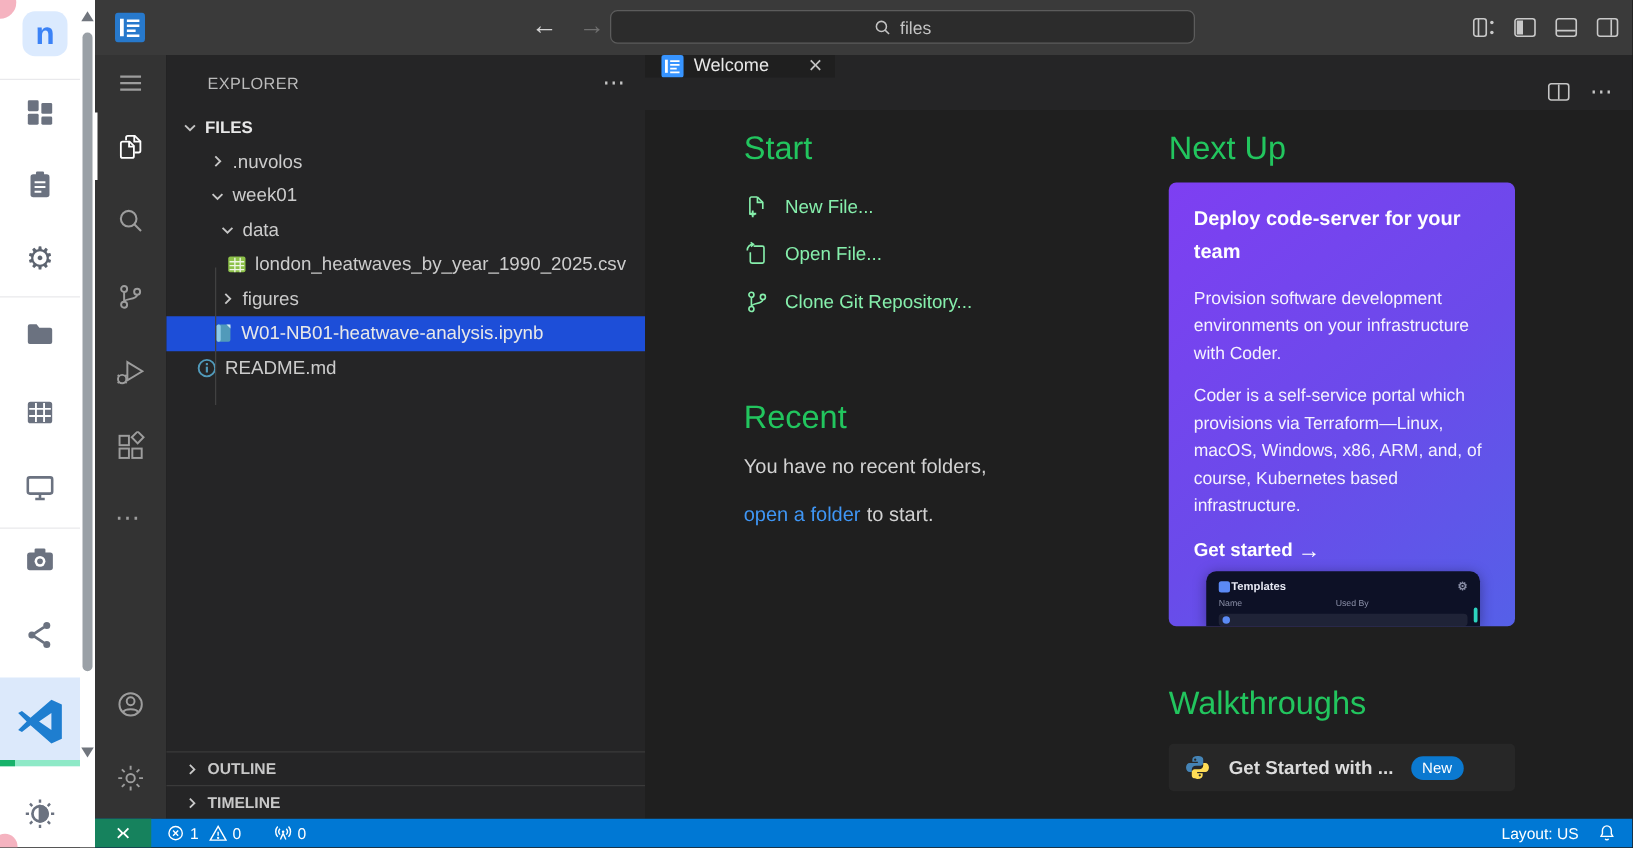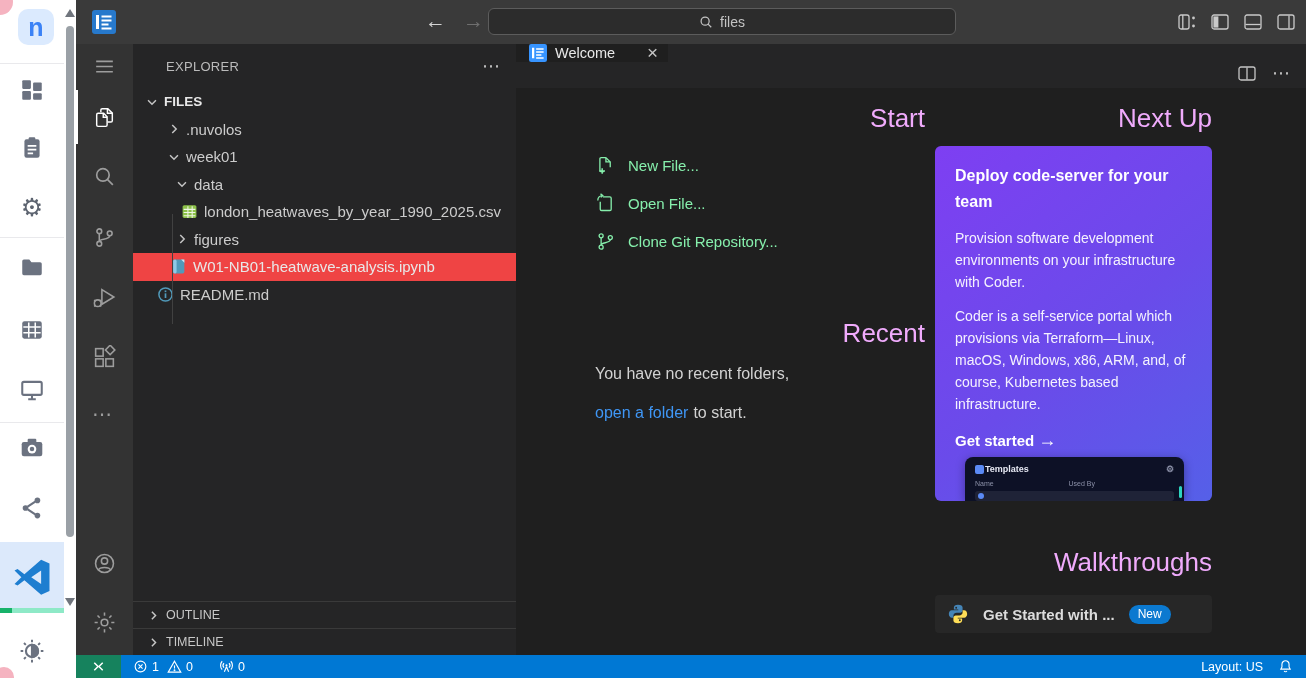--- a/index.html
+++ b/index.html
@@ -66,41 +66,41 @@
   .trow .chev { flex:none; width:14px; height:14px; margin-right:5px; color:#c5c5c5; }
   .trow .chev svg { width:14px; height:14px; display:block; }
   .trow .ficon { flex:none; width:17px; height:17px; margin-right:6px; }
   .trow .ficon svg { width:17px; height:17px; display:block; }
   .trow.files-root { font-weight:700; font-size:13.5px; color:#e8e8e8; padding-left:12px; }
   .pad-d1 { padding-left:34px; }
   .pad-d2 { padding-left:42px; }
   .pad-d3 { padding-left:48px; }
   .pad-f2 { padding-left:37px; }
   .pad-f1 { padding-left:24px; }
-  .trow.selected { background:#ef4444; color:#e8e8e8;text-align:right; }
+  .trow.selected { background:#1d4ed8; color:#e8e8e8;text-align:right; }
   .guide { position:absolute; left:39px; top:126px; width:1px; height:110px; background:#414141; }
   .sb-bottom { position:absolute; bottom:0; left:0; right:0; }
   .sb-section { height:27px; display:flex; align-items:center; gap:6px; padding-left:14px;
-    border-top:1px solid #3a3a3a; font-size:12.5px; font-weight:400; color:#c8c8c8; cursor:pointer; }
+    border-top:1px solid #3a3a3a; font-size:12.5px; font-weight:700; color:#c8c8c8; cursor:pointer; }
   .sb-section svg { width:13px; height:13px; }
 
   
   .editor { flex:1; background:#1f1f1f; position:relative; overflow:hidden; }
   .tabs { height:44px; background:#252526; display:flex; align-items:stretch;flex-direction:column; }
   .tab { width:152px; background:#1f1f1f; display:flex; align-items:center; gap:8px; padding:0 10px 0 13px;
     color:#e8e8e8; font-size:14.5px; cursor:pointer; }
   .tab .ticon { width:18px; height:18px; flex:none; }
   .tab .lbl { flex:1; }
   .tab .close { color:#c5c5c5; font-size:19px; line-height:18px; }
   .tab-actions { margin-left:auto; display:flex; align-items:center; gap:16px; padding-right:16px; color:#c5c5c5; }
   .tab-actions svg { width:18px; height:15px; display:block; }
   .tab-actions .more { font-size:18px; }
 
   .welcome { position:absolute; top:44px; left:0; right:0; bottom:0; }
-  .w-heading { font-size:26px; font-weight:400; color:#f0abfc; margin:0; line-height:34px;text-align:right; }
+  .w-heading { font-size:26px; font-weight:400; color:#22c55e; margin:0; line-height:34px; }
 
   .col-start { position:absolute; left:79px; top:13px; width:330px; }
   .start-list { margin-top:11px; }
   .start-item { display:flex; align-items:center; gap:12px; height:38px; color:#86efac; font-size:15px; cursor:pointer; }
   .start-item svg { width:21px; height:21px; flex:none; }
   .recent-block { margin-top:56px; }
   .recent-line { margin-top:9px; font-size:16px; color:#d2d2d2; line-height:30px; }
   .recent-line .link { color:#3f96f5; cursor:pointer; margin-right:5px; }
 
   .col-next { position:absolute; left:419px; top:13px; width:277px; }

